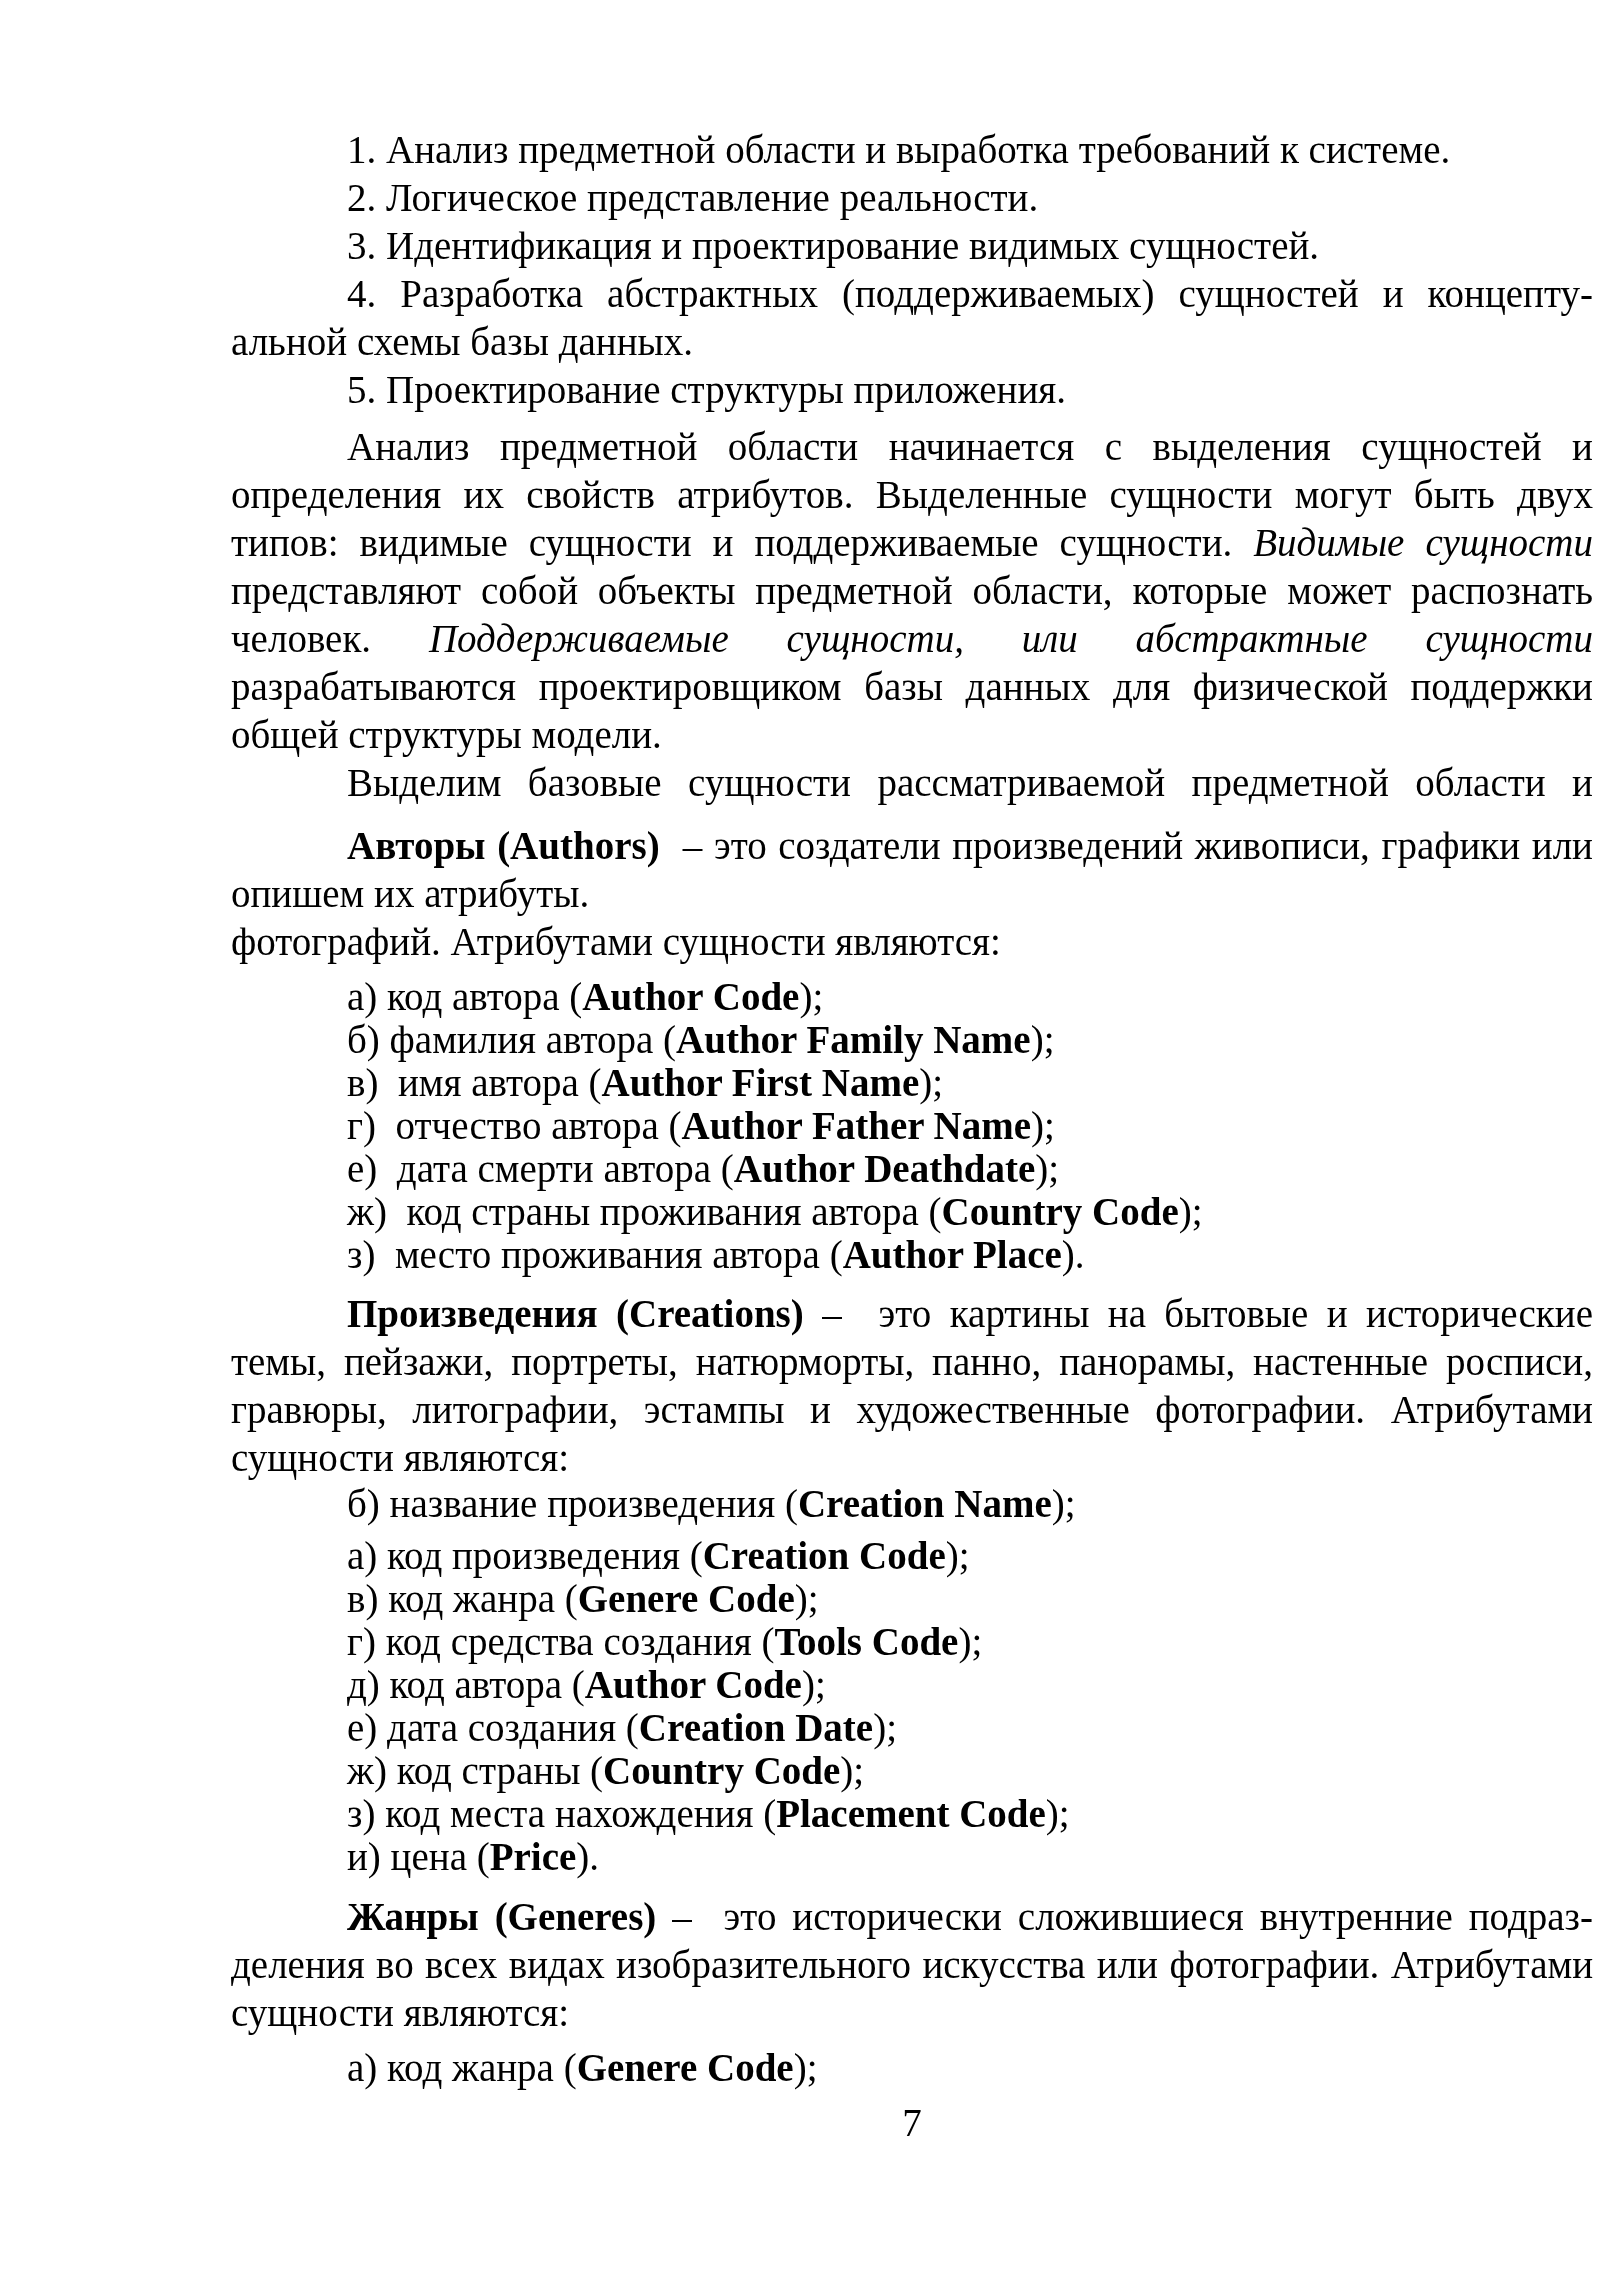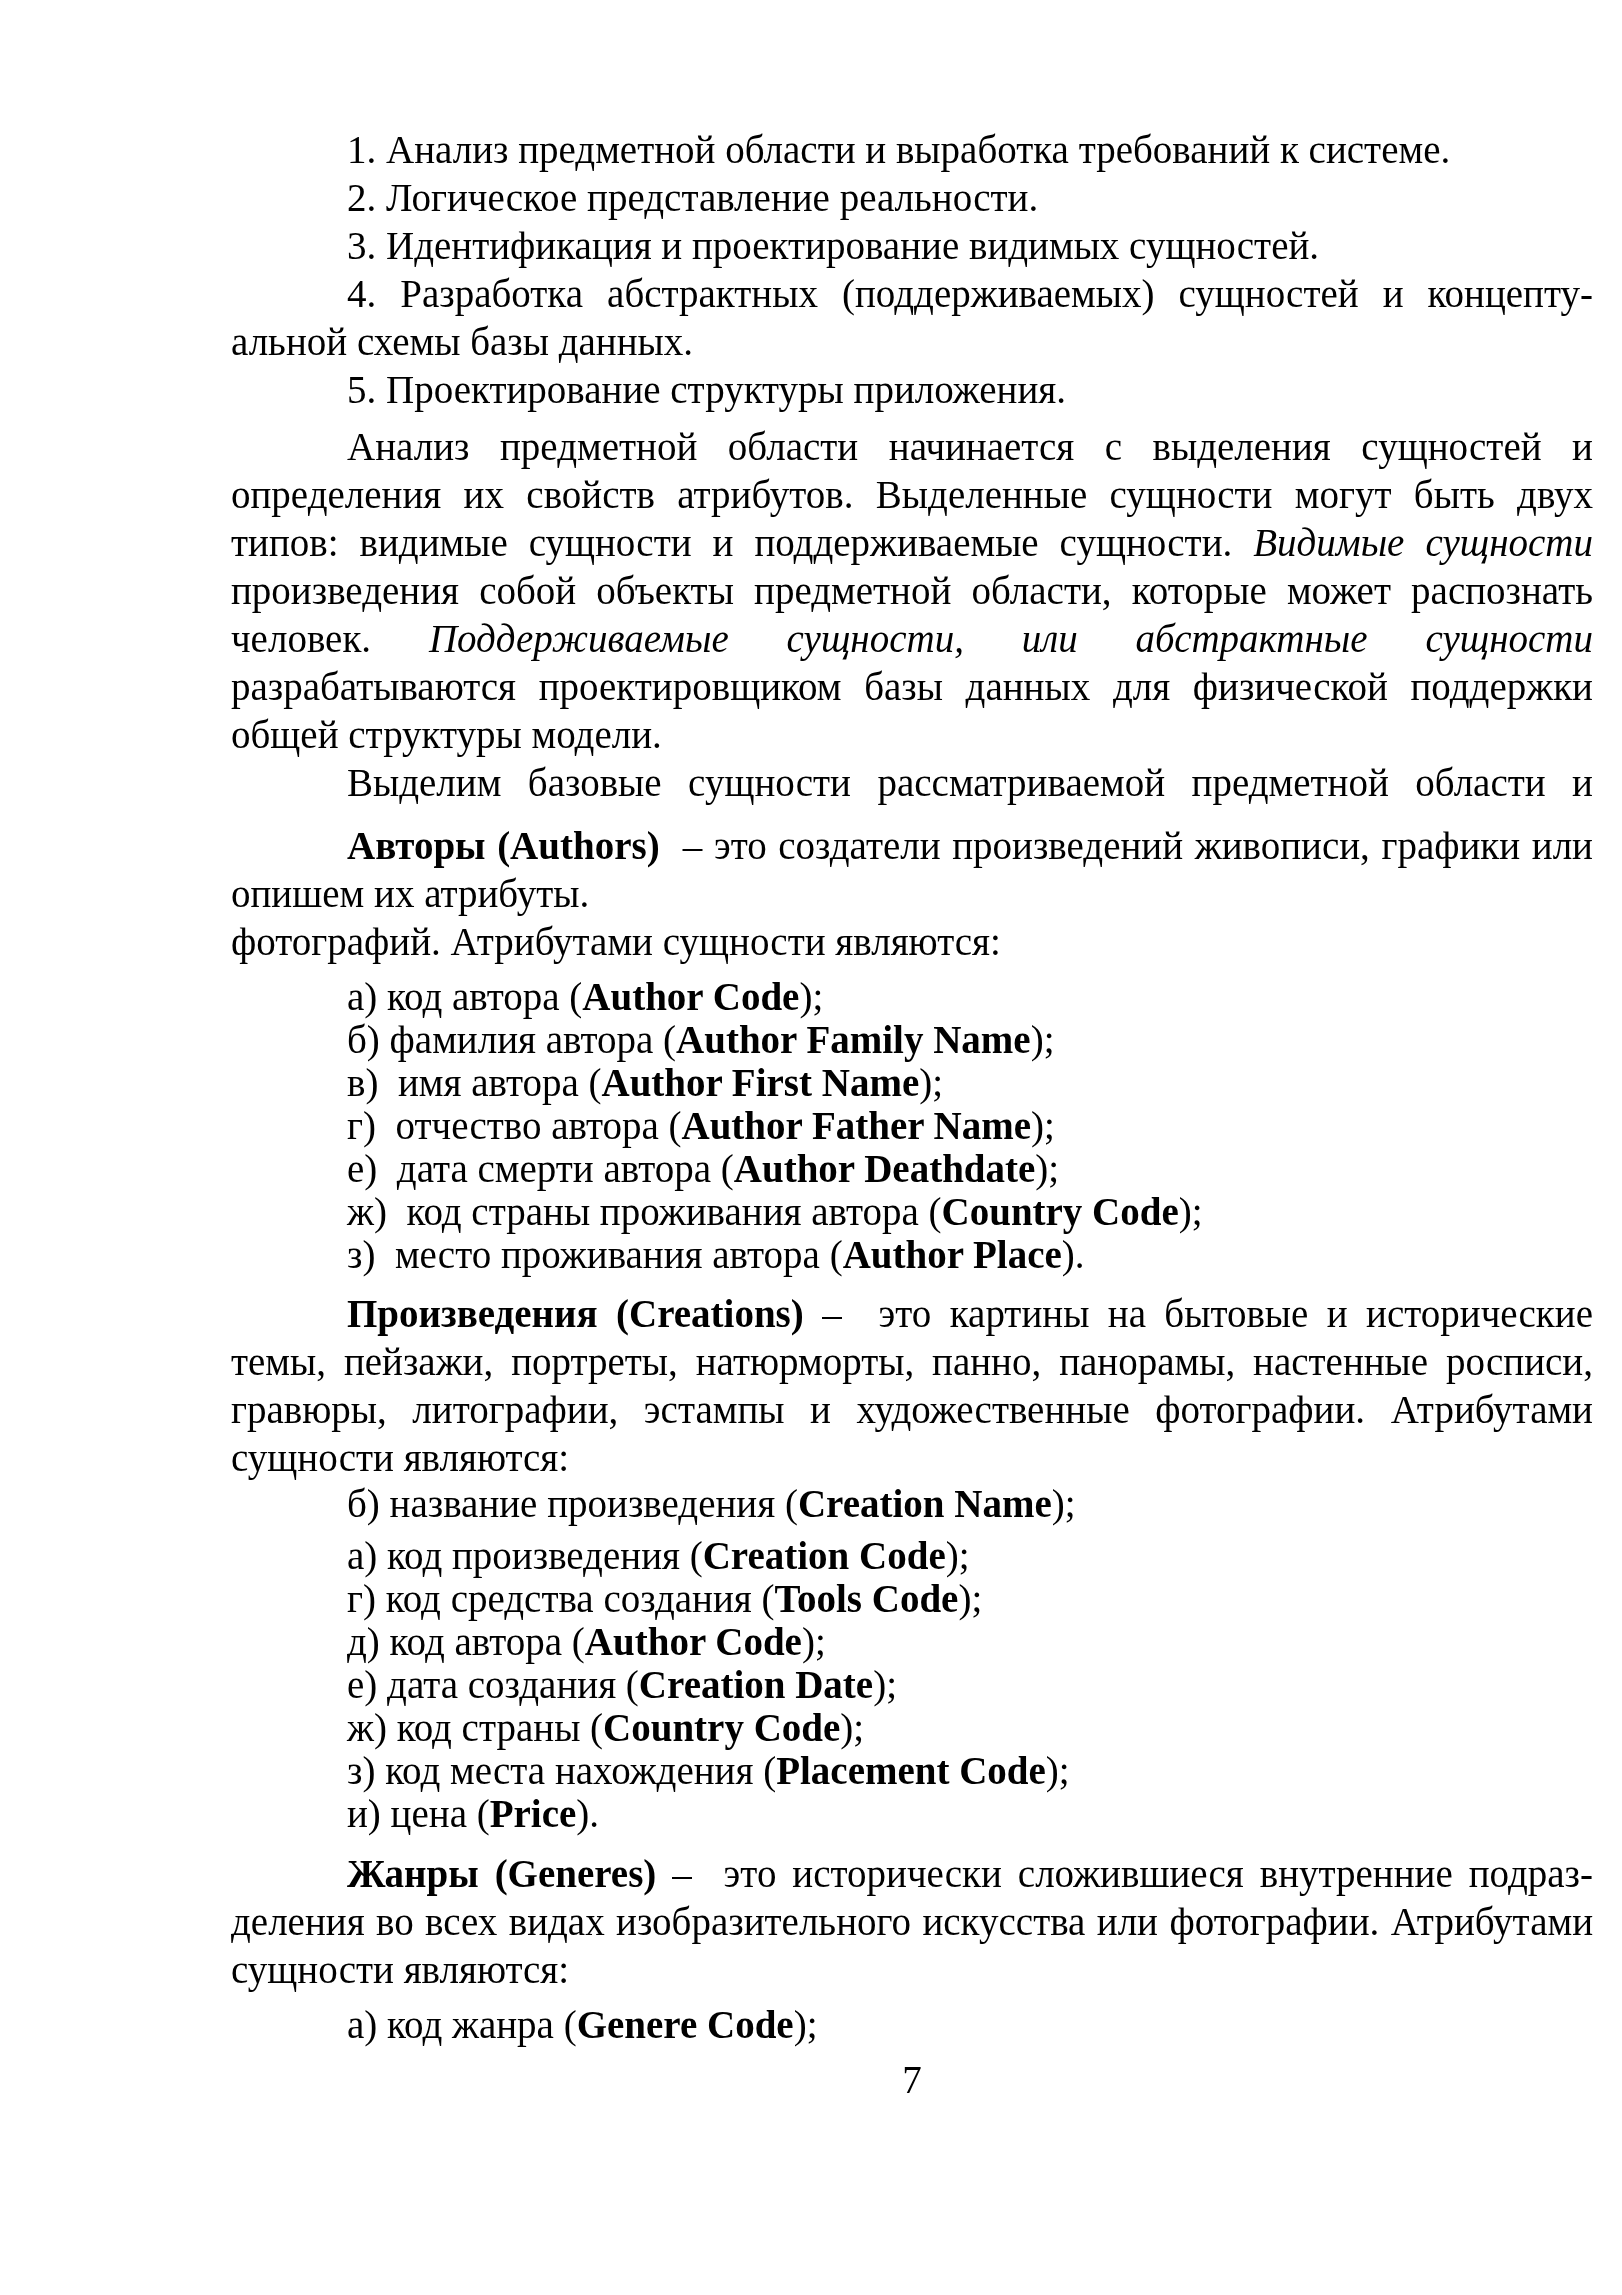--- a/index.html
+++ b/index.html
@@ -48,41 +48,42 @@
   <div class="text-block" id="text-block">
       <div class="line ind"><span>1. Анализ предметной области и выработка требований к системе.</span></div>
       <div class="line ind"><span>2. Логическое представление реальности.</span></div>
       <div class="line ind"><span>3. Идентификация и проектирование видимых сущностей.</span></div>
       <div class="line ind just"><span>4. Разработка абстрактных (поддерживаемых) сущностей и концепту-</span></div>
       <div class="line"><span>альной схемы базы данных.</span></div>
       <div class="line ind"><span>5. Проектирование структуры приложения.</span></div>
       <div class="line ind just sp2"><span>Анализ предметной области начинается с выделения сущностей и</span></div>
       <div class="line just"><span>определения их свойств атрибутов. Выделенные сущности могут быть двух</span></div>
       <div class="line just"><span>типов: видимые сущности и поддерживаемые сущности. </span><span class="i">Видимые сущности</span></div>
-      <div class="line just"><span>произведения собой объекты предметной области, которые может распознать</span></div>
+      <div class="line just"><span>представляют собой объекты предметной области, которые может распознать</span></div>
       <div class="line just"><span>человек. </span><span class="i">Поддерживаемые сущности, или абстрактные сущности</span></div>
       <div class="line just"><span>разрабатываются проектировщиком базы данных для физической поддержки</span></div>
       <div class="line"><span>общей структуры модели.</span></div>
       <div class="line ind just"><span>Выделим базовые сущности рассматриваемой предметной области и</span></div>
       <div class="line ind just sp"><span class="b">Авторы (Authors)</span><span>&nbsp; – это создатели произведений живописи, графики или</span></div>
       <div class="line"><span>опишем их атрибуты.</span></div>
       <div class="line"><span>фотографий. Атрибутами сущности являются:</span></div>
       <div class="line list sp2"><span>а) код автора (</span><span class="b">Author Code</span><span>);</span></div>
       <div class="line list"><span>б) фамилия автора (</span><span class="b">Author Family Name</span><span>);</span></div>
       <div class="line list"><span>в)&nbsp; имя автора (</span><span class="b">Author First Name</span><span>);</span></div>
       <div class="line list"><span>г)&nbsp; отчество автора (</span><span class="b">Author Father Name</span><span>);</span></div>
       <div class="line list"><span>е)&nbsp; дата смерти автора (</span><span class="b">Author Deathdate</span><span>);</span></div>
       <div class="line list"><span>ж)&nbsp; код страны проживания автора (</span><span class="b">Country Code</span><span>);</span></div>
       <div class="line list"><span>з)&nbsp; место проживания автора (</span><span class="b">Author Place</span><span>).</span></div>
       <div class="line ind just sp"><span class="b">Произведения (Creations)</span><span> –&nbsp; это картины на бытовые и исторические</span></div>
       <div class="line just"><span>темы, пейзажи, портреты, натюрморты, панно, панорамы, настенные росписи,</span></div>
       <div class="line just"><span>гравюры, литографии, эстампы и художественные фотографии. Атрибутами</span></div>
       <div class="line"><span>сущности являются:</span></div>
       <div class="line list"><span>б) название произведения (</span><span class="b">Creation Name</span><span>);</span></div>
       <div class="line list sp2"><span>а) код произведения (</span><span class="b">Creation Code</span><span>);</span></div>
+      <div class="line list"><span>в) код жанра (</span><span class="b">Genere Code</span><span>);</span></div>
       <div class="line list"><span>г) код средства создания (</span><span class="b">Tools Code</span><span>);</span></div>
       <div class="line list"><span>д) код автора (</span><span class="b">Author Code</span><span>);</span></div>
       <div class="line list"><span>е) дата создания (</span><span class="b">Creation Date</span><span>);</span></div>
       <div class="line list"><span>ж) код страны (</span><span class="b">Country Code</span><span>);</span></div>
       <div class="line list"><span>з) код места нахождения (</span><span class="b">Placement Code</span><span>);</span></div>
       <div class="line list"><span>и) цена (</span><span class="b">Price</span><span>).</span></div>
       <div class="line ind just sp"><span class="b">Жанры (Generes)</span><span> –&nbsp; это исторически сложившиеся внутренние подраз-</span></div>
       <div class="line just"><span>деления во всех видах изобразительного искусства или фотографии. Атрибутами</span></div>
       <div class="line"><span>сущности являются:</span></div>
       <div class="line list sp2"><span>а) код жанра (</span><span class="b">Genere Code</span><span>);</span></div>

